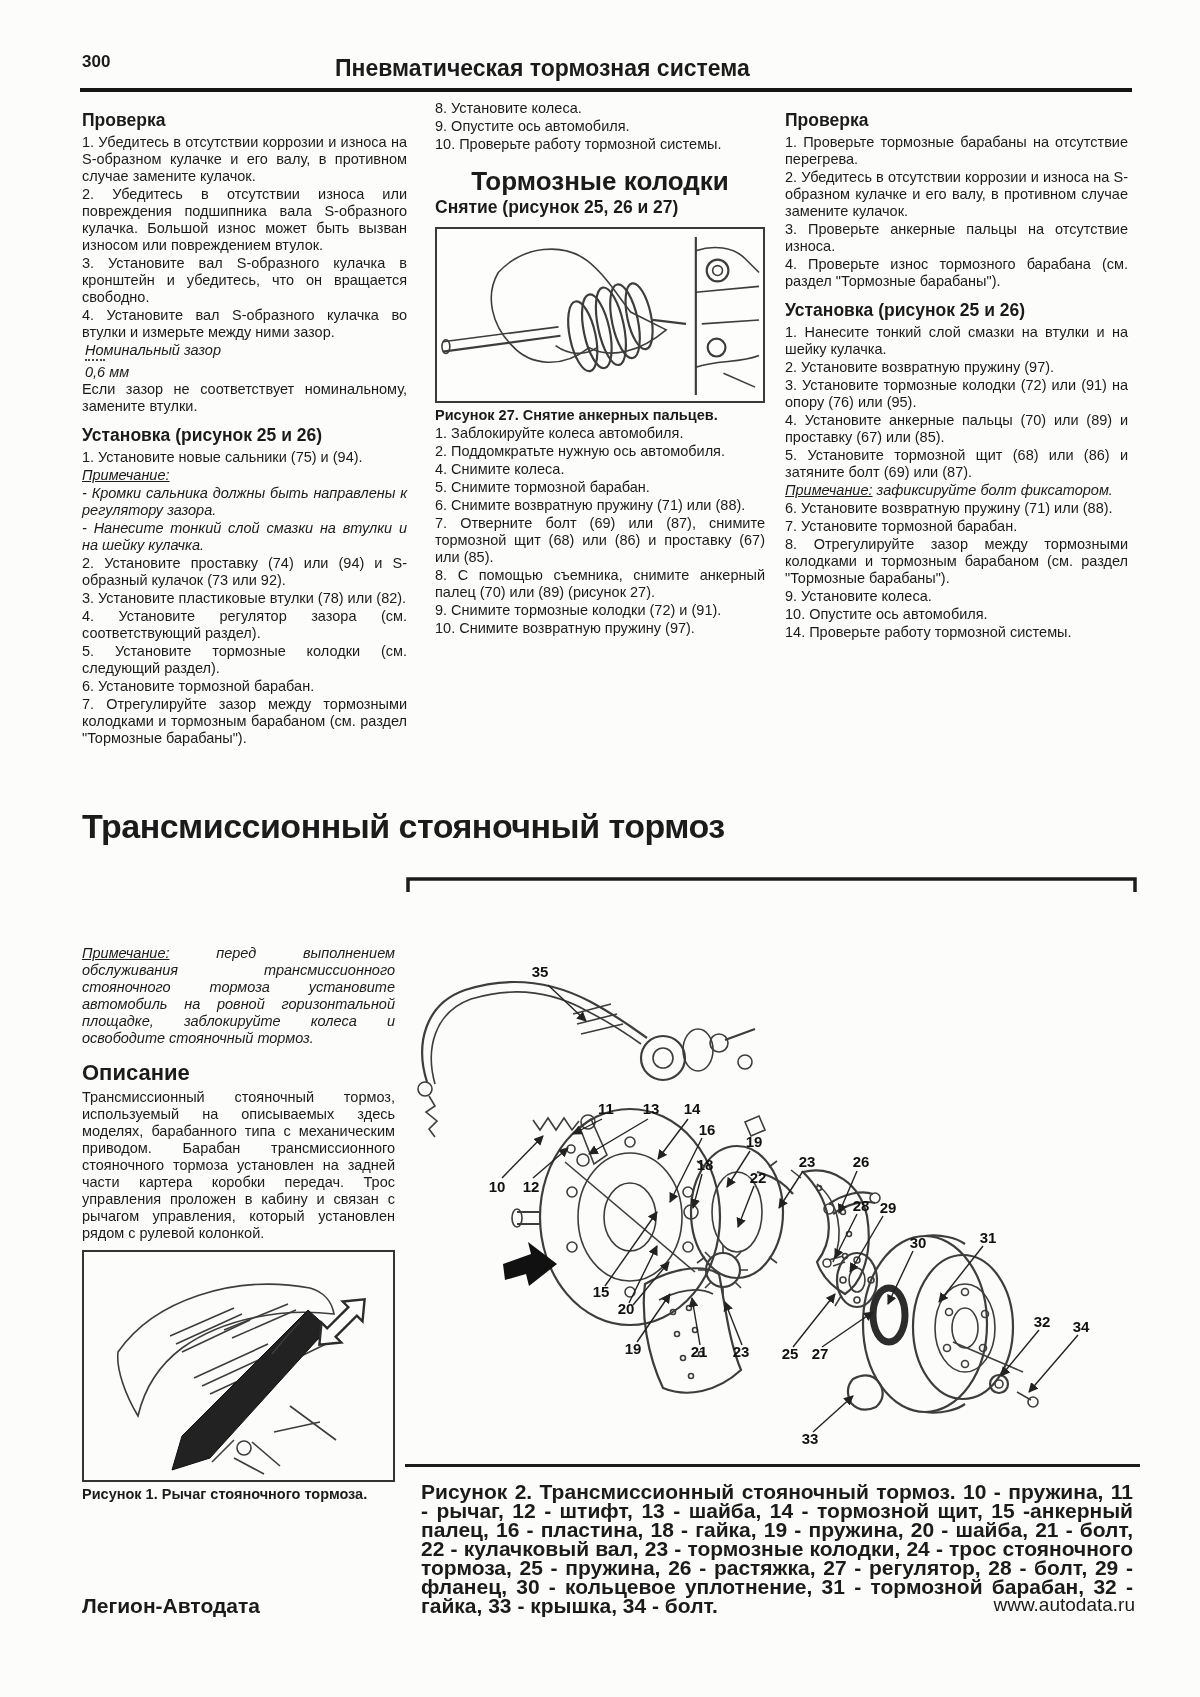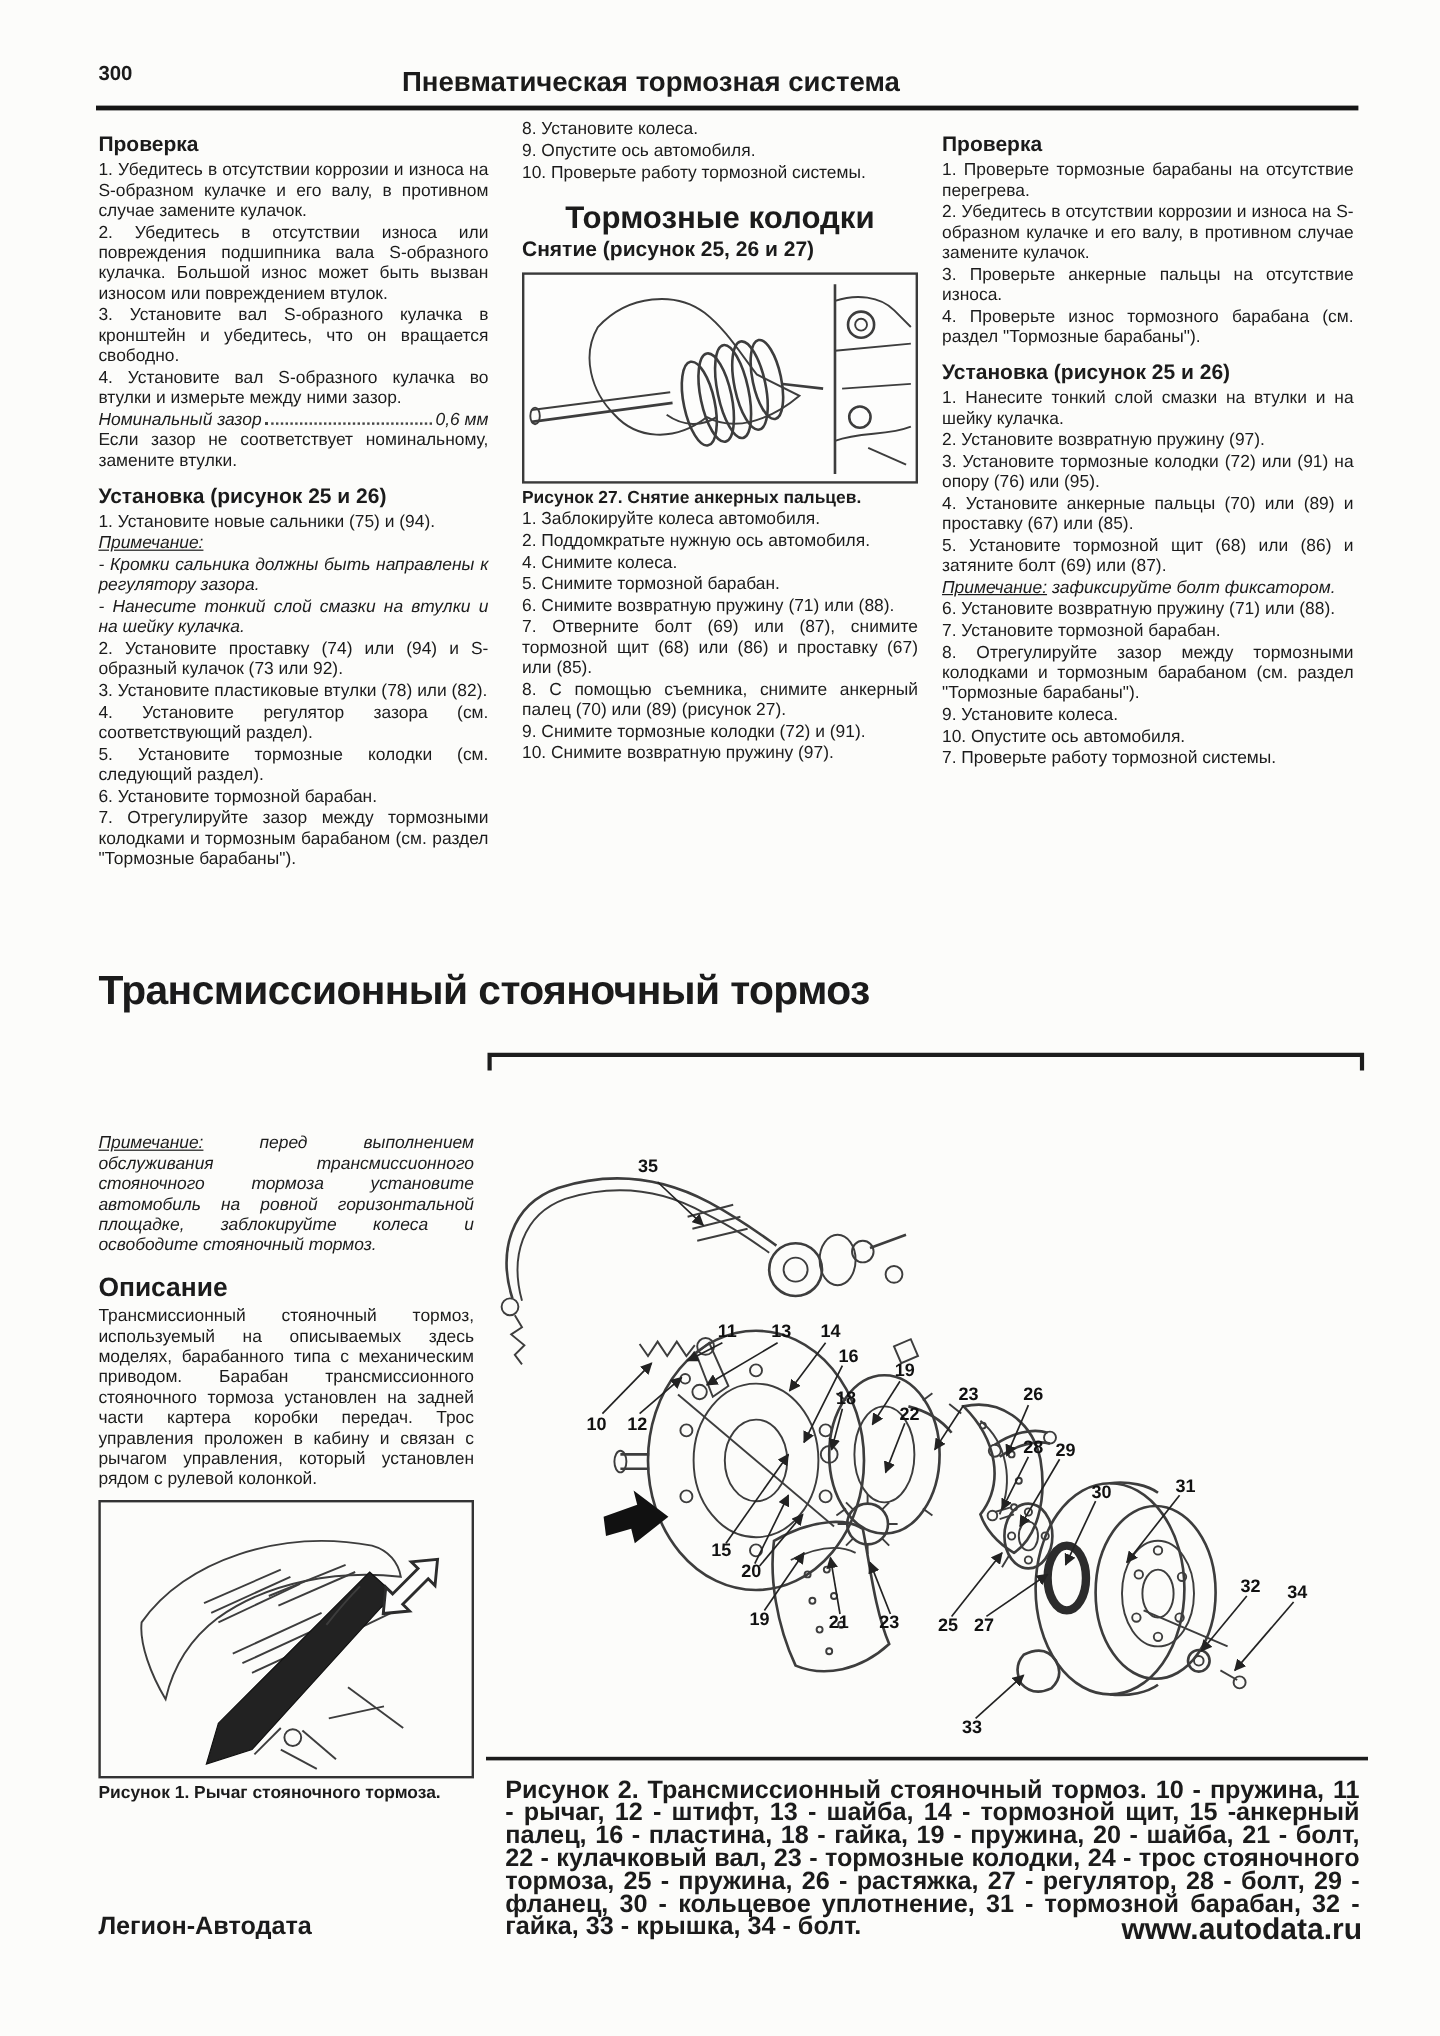--- a/index.html
+++ b/index.html
@@ -16,41 +16,41 @@
   
   .col{position:absolute;top:100px;font-size:14.5px;line-height:17px;text-align:justify;}
   .col1{left:82px;width:325px;}
   .col2{left:435px;width:330px;}
   .col3{left:785px;width:343px;}
   .col p{margin:0 0 1px 0;}
   h3.sec{font-size:17.5px;line-height:20px;margin:10px 0 4px 0;font-weight:bold;text-align:left;}
   h2.big{font-size:26px;line-height:28px;margin:14px 0 2px 0;font-weight:bold;text-align:center;}
   .note-label{font-style:italic;text-decoration:underline;}
   .note-text{font-style:italic;}
-  .spec-row{display:flex;align-items:baseline;font-style:italic;}
+  .spec-row{display:flex;align-items:baseline;font-style:italic;flex-direction:column;}
   .spec-leader{flex:1;border-bottom:2px dotted #444;margin:0 3px 3px 3px;min-width:20px;}
   .figbox{border:2px solid #3a3a3a;background:#fdfdfc;margin:10px 0 4px 0;}
   .figcap{font-weight:bold;text-align:left;margin:2px 0 6px 0;}
   
   .big-title{
     position:absolute;left:82px;top:800px;width:1050px;
     font-size:34px;font-weight:bold;letter-spacing:-0.5px;line-height:52px;
   }
   
   .bottom-left{position:absolute;left:82px;top:945px;width:313px;
     font-size:14.5px;line-height:17px;text-align:justify;}
   .bottom-left p{margin:0;}
   .fig1box{border:2.5px solid #333;height:228px;margin:8px 0 4px 0;position:relative;}
   .fig2block{position:absolute;left:405px;top:872px;width:735px;}
   .fig2rule{height:3px;background:#1c1c1c;margin:4px 0 6px 0;}
   .fig2cap{font-weight:bold;font-size:21px;line-height:19px;text-align:justify;margin:15px 0 0 16px;width:712px;}
   
   .footer{position:absolute;left:82px;right:65px;top:1594px;display:flex;justify-content:space-between;gap:24px;}
   .footer .fl{font-size:21px;font-weight:bold;}
-  .footer .fr{font-size:25px;font-weight:bold;}
+  .footer .fr{font-size:19px;font-weight:normal;}
   
   svg{display:block;}
   .line{stroke:#3d3d3d;stroke-width:1.6;fill:none;}
   .line2{stroke:#3d3d3d;stroke-width:2.2;fill:none;}
   .leader{stroke:#222;stroke-width:1.4;}
   .callout{font-family:"Liberation Sans",sans-serif;font-size:15px;font-weight:bold;fill:#111;text-anchor:middle;}
 </style>
 </head>
 <body>
 
@@ -151,21 +151,21 @@
     <p>5. Установите тормозной щит (68) или (86) и затяните болт (69) или (87).</p>
     <p>
       <span class="note-label">Примечание:</span>
       <span class="note-text">зафиксируйте болт фиксатором.</span>
     </p>
     <p>6. Установите возвратную пружину (71) или (88).</p>
     <p>7. Установите тормозной барабан.</p>
     <p>8. Отрегулируйте зазор между тормозными колодками и тормозным барабаном (см. раздел "Тормозные барабаны").</p>
     <p>9. Установите колеса.</p>
     <p>10. Опустите ось автомобиля.</p>
-    <p>7. Проверьте работу тормозной системы.</p>
+    <p>14. Проверьте работу тормозной системы.</p>
   </div>
 
   <div class="big-title">Трансмиссионный стояночный тормоз</div>
 
   <div class="bottom-left">
     <p>
       <span class="note-label">Примечание:</span>
       <span class="note-text">перед выполнением обслуживания трансмиссионного стояночного тормоза установите автомобиль на ровной горизонтальной площадке, заблокируйте колеса и освободите стояночный тормоз.</span>
     </p>
     <h3 class="sec" style="font-size:22px;margin:16px 0 6px 0;">Описание</h3>

